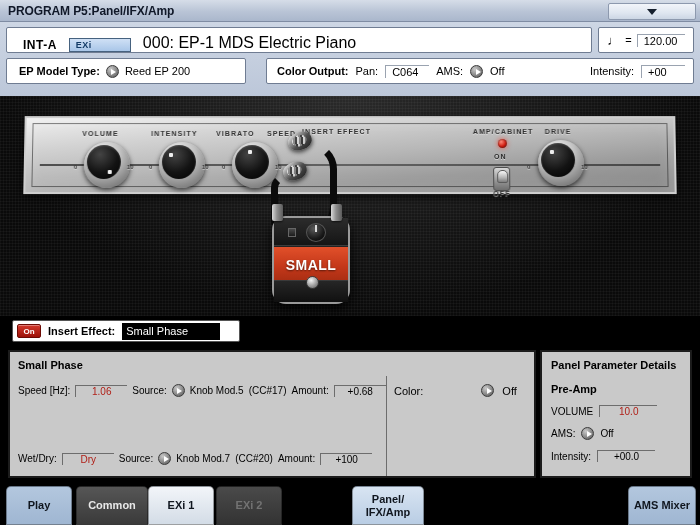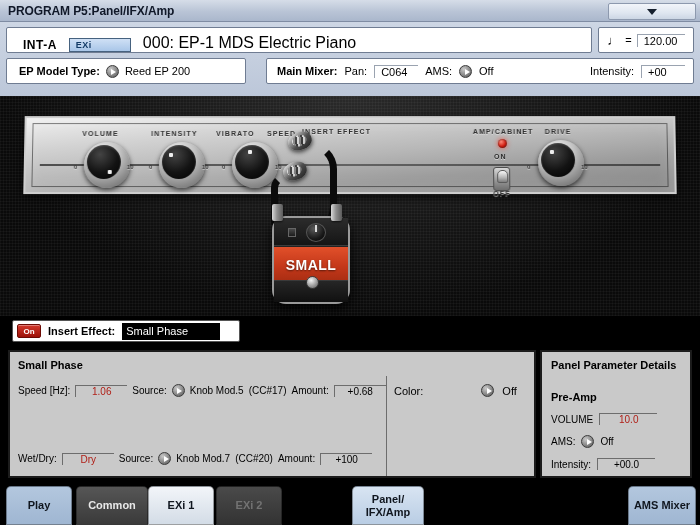--- a/index.html
+++ b/index.html
@@ -262,21 +262,21 @@
   .row-speed { position:absolute; left:8px; top:32px; }
   .row-wetdry { position:absolute; left:8px; top:100px; }
   .row-color { position:absolute; left:384px; top:32px; display:flex; align-items:center; gap:8px; }
 
   .rpanel {
     position:absolute; left:540px; top:350px; width:152px; height:128px;
     background:#c9c9c9; border:2px solid #1c1c1c;
     padding:7px 0 0 9px;
   }
   .rp-title { font-size:11px; font-weight:bold; color:#000; }
-  .rp-sub { font-size:11px; font-weight:bold; color:#000; margin-top:20px; }
+  .rp-sub { font-size:11px; font-weight:bold; color:#000; margin-top:12px; }
   .rp-row { display:flex; align-items:center; gap:6px; font-size:10px; color:#000; margin-top:10px; }
   .rp-val-red {
     color:#b02018; font-size:10px;
     border-top:1px solid #6d6d6d; border-left:1px solid #6d6d6d;
     padding:0 10px; min-width:58px; text-align:center;
   }
   .rp-val {
     color:#000; font-size:10px;
     border-top:1px solid #6d6d6d; border-left:1px solid #6d6d6d;
     padding:0 10px; min-width:58px; text-align:center;
@@ -325,21 +325,21 @@
       </div>
     </div>
 
     <div class="row2">
       <div class="epmodel-box">
         <span class="lbl-b">EP Model Type:</span>
         <span class="popbtn"></span>
         <span class="lbl">Reed EP 200</span>
       </div>
       <div class="mainout-box">
-        <span class="lbl-b">Main Mixer:</span>
+        <span class="lbl-b">Color Output:</span>
         <span class="lbl">Pan:</span>
         <span class="val-field">C064</span>
         <span class="lbl">AMS:</span>
         <span class="popbtn"></span>
         <span class="lbl">Off</span>
         <span class="spacer"></span>
         <span class="lbl">Intensity:</span>
         <span class="val-field">+00</span>
       </div>
     </div>

